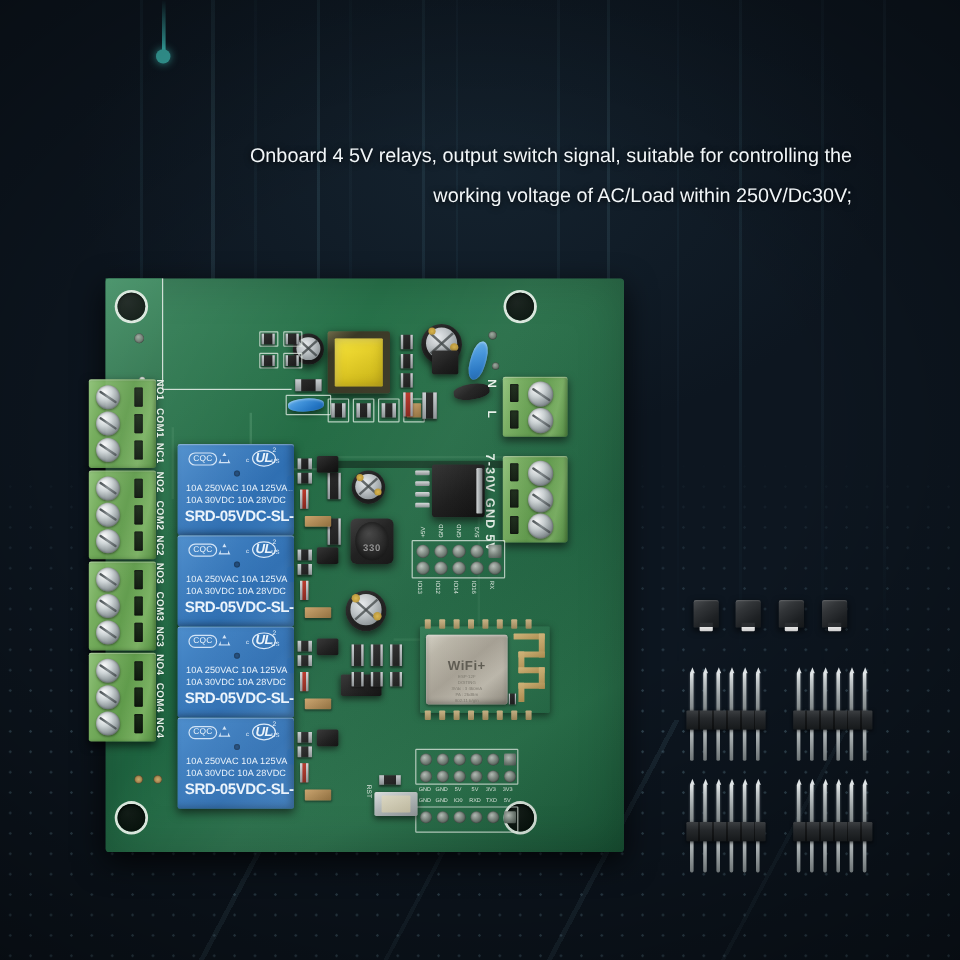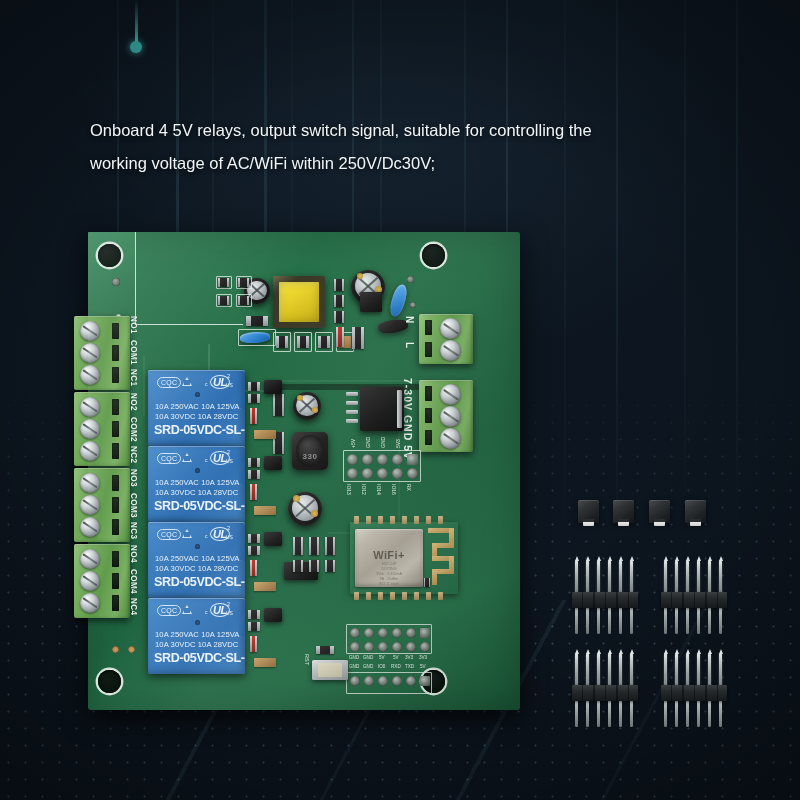--- a/index.html
+++ b/index.html
@@ -70,21 +70,21 @@
 
   
   .title {
     position: absolute; left: 0; top: 40px; width: 800px;
     text-align: center; color: #ffffff;
     font-size: 38px; font-weight: bold; letter-spacing: .3px;
     text-shadow: 0 2px 8px rgba(0,0,0,.75);
   }
   .subtitle {
     position: absolute; left: 90px; top: 114px; width: 620px;
-    text-align: left; color: #f2f6f8;
+    text-align: right; color: #f2f6f8;
     font-size: 16.5px; line-height: 33px; font-weight: normal;
     text-shadow: 0 1px 5px rgba(0,0,0,.8);
   }
 
   
   .board {
     position: absolute; left: 88px; top: 232px; width: 432px; height: 478px;
     background: linear-gradient(152deg, #2e7c52 0%, #246c45 32%, #1e6440 58%, #266f48 80%, #1b5b3a 100%);
     border-radius: 3px;
     box-shadow: 0 8px 26px rgba(0,0,0,.75), inset 0 0 38px rgba(0,0,0,.22);
@@ -394,21 +394,21 @@
   <div class="bg-base"></div>
   <div class="bg-streaks"></div>
   <div class="bg-dots"></div>
   <div class="bg-diag"></div>
   <div class="pin-accent"></div>
   <div class="pin-dot"></div>
   <div class="bg-vignette"></div>
 
   <div class="subtitle">
     <div>Onboard 4 5V relays, output switch signal, suitable for controlling the</div>
-    <div>working voltage of AC/WiFi within 250V/Dc30V;</div>
+    <div>working voltage of AC/Load within 250V/Dc30V;</div>
   </div>
 
   <div class="board">
     <div class="board-notch"></div>
 
     <div class="silk-line" style="left:47px; top:0; width:1.4px; height:93px;"></div>
     <div class="silk-line" style="left:47px; top:92px; width:108px; height:1.4px;"></div>
     <div class="silk-line" style="left:154px; top:0; width:1.4px; height:93px; opacity:.0;"></div>
 
     <div class="hole" style="left:10px; top:12px; width:23px; height:23px;"></div>

